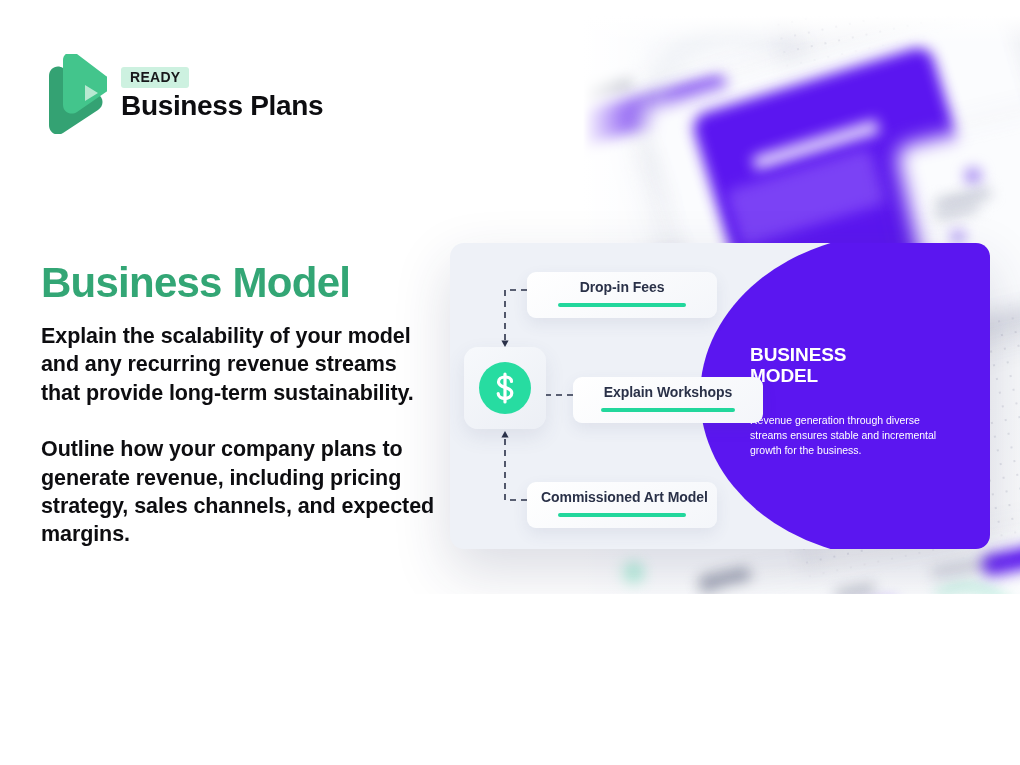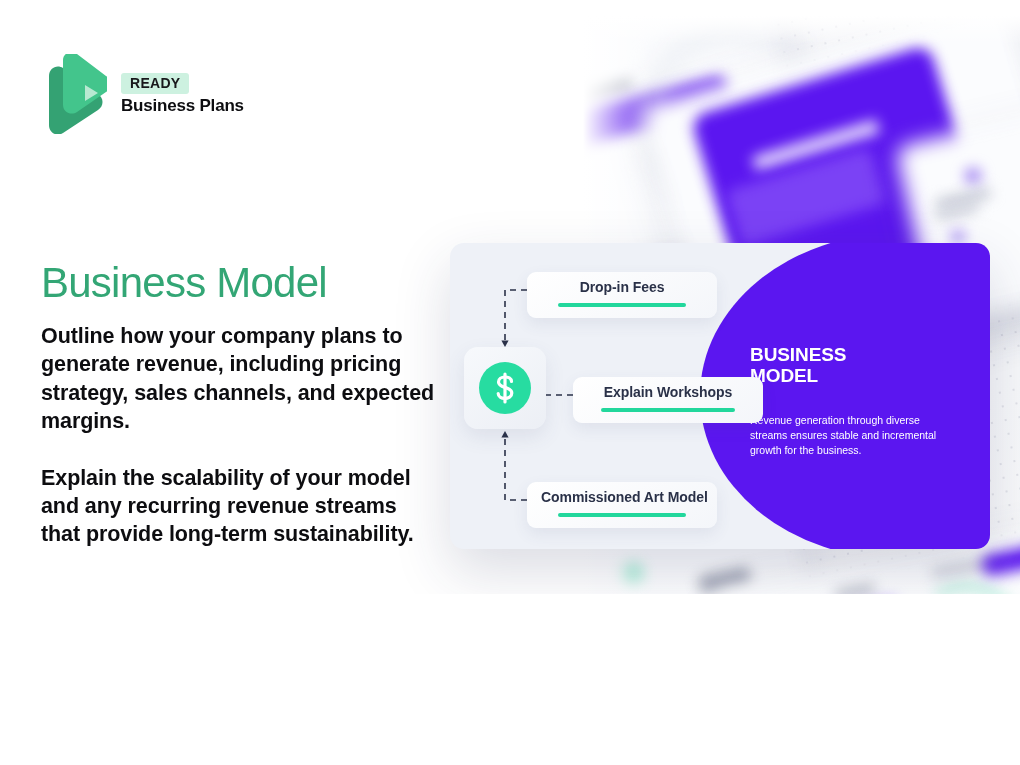--- a/index.html
+++ b/index.html
@@ -93,33 +93,33 @@
     background: #cdf1e0;
     color: #18181b;
     font-size: 14px;
     font-weight: 700;
     letter-spacing: .02em;
     padding: 3px 9px 4px 9px;
     border-radius: 3px;
     line-height: 1;
   }
   .brand-title {
-    font-size: 17px;
+    font-size: 28px;
     font-weight: 800;
     color: #0d0d10;
     letter-spacing: -0.012em;
     line-height: 1.1;
   }
 
   
   .headline {
     position: absolute;
     left: 41px; top: 216px;
     font-size: 42px;
-    font-weight: 400;
+    font-weight: 700;
     color: #33a675;
     letter-spacing: -0.018em;
     line-height: 1.08;
   }
   .body-block {
     position: absolute;
     left: 41px; top: 306px;
     width: 400px;
   }
   .body-para {
@@ -286,22 +286,22 @@
     </div>
     <div class="brand-text">
       <span class="ready-badge">READY</span>
       <span class="brand-title">Business Plans</span>
     </div>
   </div>
 
   <h1 class="headline">Business Model</h1>
 
   <div class="body-block">
+    <p class="body-para">Explain the scalability of your model and any recurring revenue streams that provide long-term sustainability.</p>
     <p class="body-para">Outline how your company plans to generate revenue, including pricing strategy, sales channels, and expected margins.</p>
-    <p class="body-para">Explain the scalability of your model and any recurring revenue streams that provide long-term sustainability.</p>
   </div>
 
   <div class="slide-card">
 
     <svg class="connectors" viewBox="0 0 540 306" xmlns="http://www.w3.org/2000/svg">
       <g stroke="#2a3148" stroke-width="1.6" fill="none" stroke-dasharray="6 5">
 
         <path d="M77 47 L55 47 L55 99"></path>
 
         <path d="M123 152 L62 152"></path>

